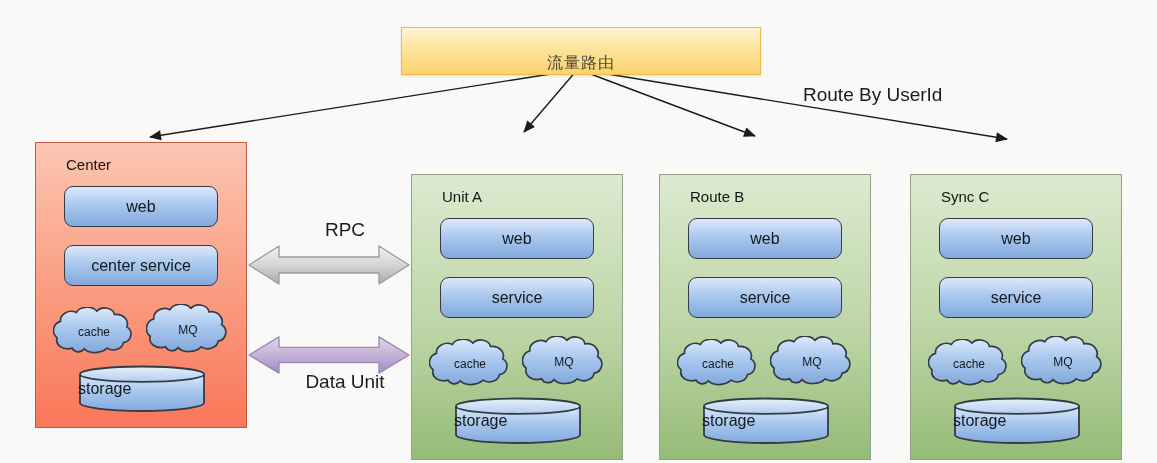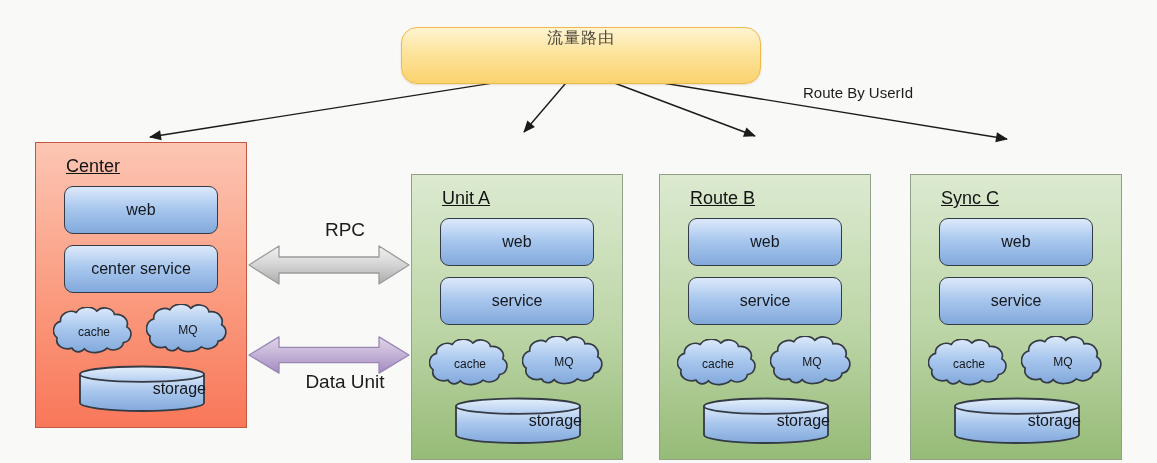--- a/index.html
+++ b/index.html
@@ -1,52 +1,52 @@
 <!DOCTYPE html>
 <html><head>
 <meta charset="utf-8">
 <style>
   * { margin:0; padding:0; box-sizing:border-box; }
   body { background:#f6f6f4; font-family:"Liberation Sans","DejaVu Sans",sans-serif; }
   .canvas { position:relative; width:1157px; height:463px; background:#f9f9f7; overflow:hidden; }
 
   
-  .router-box { position:absolute; left:401px; top:27px; width:360px; height:57px;
-    border:1px solid #edba4e; border-radius:16px;
+  .router-box { position:absolute; left:401px; top:27px; width:360px; height:48px;
+    border:1px solid #edba4e; border-radius:0;
     background:linear-gradient(180deg,#fef4d2 0%,#fce49c 45%,#fbd26e 100%);
-    display:flex; align-items:flex-start; justify-content:center;
+    display:flex; align-items:flex-end; justify-content:center;
     font-size:16px; color:#4c463c; letter-spacing:1px;
     box-shadow:0 1px 2px rgba(180,140,40,.25); }
 
-  .route-note { position:absolute; left:803px; top:84px; font-size:15px; color:#1c1c1c; }
+  .route-note { position:absolute; left:803px; top:84px; font-size:19px; color:#1c1c1c; }
 
   
   .group { position:absolute; top:142px; width:212px; height:286px; }
   .group-red   { background:linear-gradient(180deg,#fcc6b3 0%,#fa9a7e 55%,#f9775a 100%); border:1px solid #c05843; }
   .group-green { background:linear-gradient(180deg,#dcead0 0%,#bcd5a6 55%,#96bb77 100%); border:1px solid #93a089;margin-top:32px; }
-  .group-title { position:absolute; left:30px; top:13px; font-size:18px; color:#141414;text-decoration:underline; }
-
-  .comp { position:absolute; left:28px; width:154px; height:48px;
+  .group-title { position:absolute; left:30px; top:13px; font-size:15px; color:#141414; }
+
+  .comp { position:absolute; left:28px; width:154px; height:41px;
     border:1.6px solid #343b44; border-radius:9px;
     background:linear-gradient(180deg,#dde9fa 0%,#aac8ee 45%,#82a9dc 100%);
     display:flex; align-items:center; justify-content:center;
     font-size:16px; color:#15181c; }
   .comp-web { top:43px; }
   .comp-service { top:102px; }
 
   .cloud { position:absolute; width:82px; height:48px; }
   .cloud-cache { left:17px; top:164px; }
   .cloud-mq { left:110px; top:161px; width:84px; height:50px; }
   .cloud svg { display:block; width:100%; height:100%; }
   .cloud .lbl { position:absolute; inset:0; display:flex; align-items:center; justify-content:center;
     font-size:12px; color:#15181c; padding-top:2px; }
 
   .cyl { position:absolute; left:42px; top:222px; width:128px; height:47px; }
   .cyl svg { display:block; width:100%; height:100%; }
-  .cyl .lbl { position:absolute; left:0; right:0; top:15px; text-align:right; font-size:16px; color:#15181c; }
+  .cyl .lbl { position:absolute; left:0; right:0; top:15px; text-align:left; font-size:16px; color:#15181c; }
 
   
   .dbl-arrow { position:absolute; left:247px; width:164px; }
   .dbl-arrow svg { display:block; width:100%; height:100%; }
   .arrow-rpc { top:243px; height:44px; }
   .arrow-sync { top:334px; height:42px; }
   .gap-label { position:absolute; left:247px; width:196px; text-align:center; font-size:19px; color:#1c1c1c; }
   .lbl-rpc { top:219px; }
   .lbl-sync { top:371px; }
 

